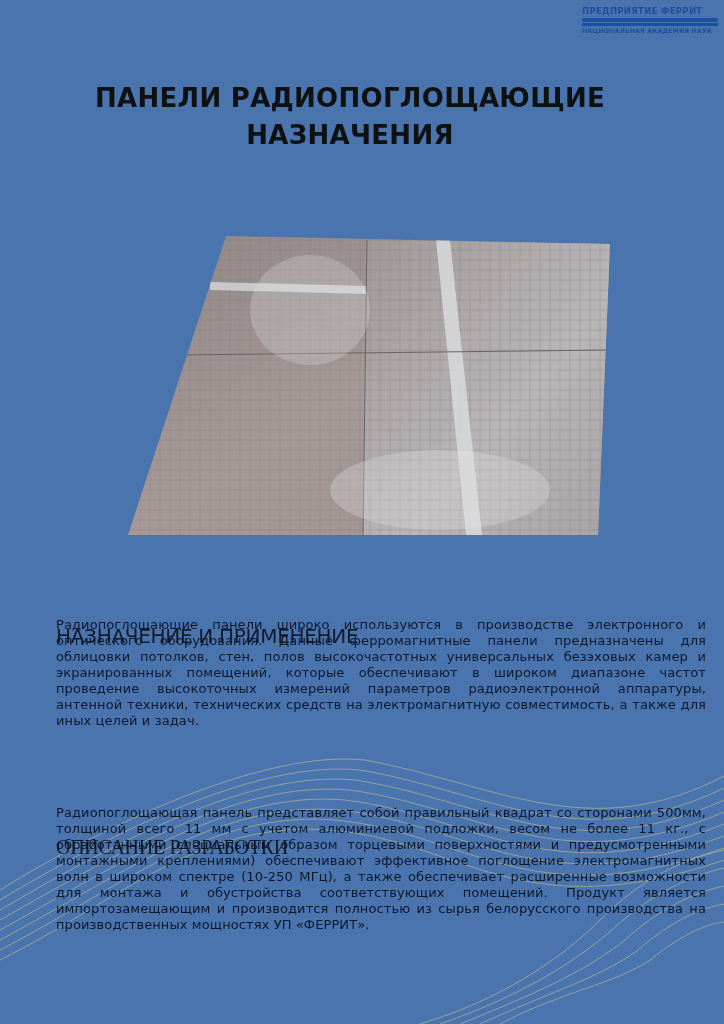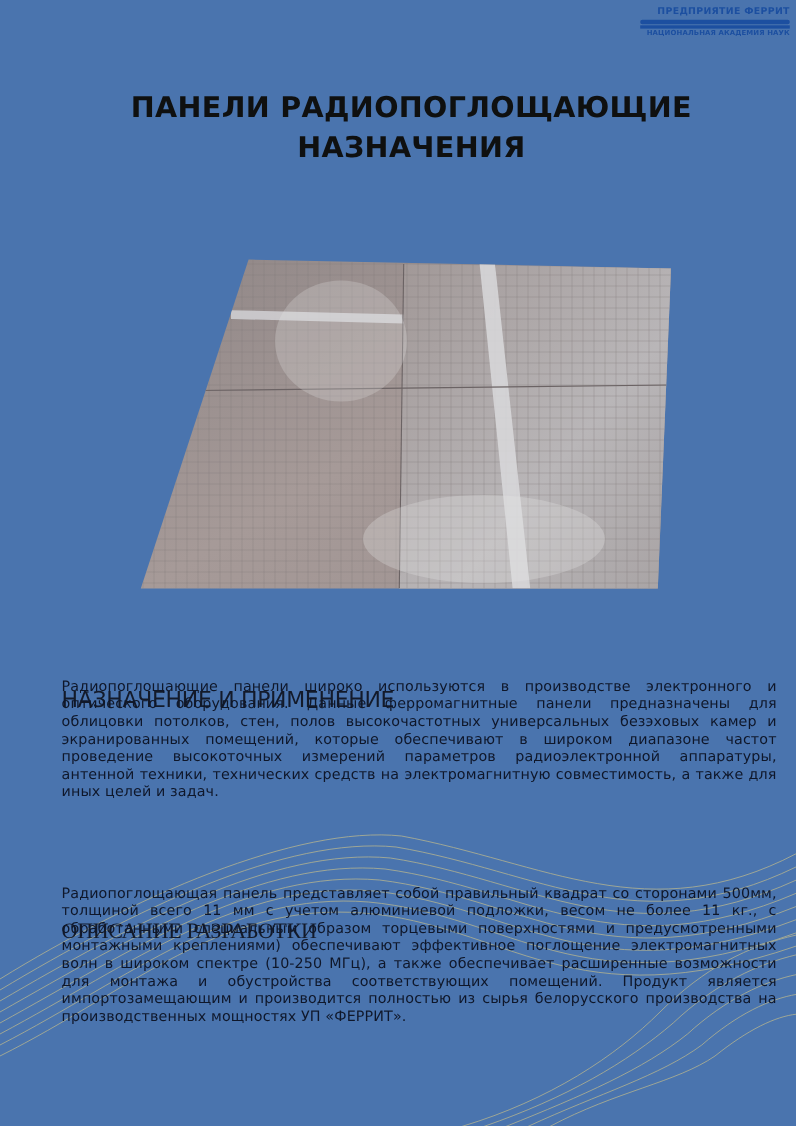--- a/index.html
+++ b/index.html
@@ -1,24 +1,24 @@
 <!DOCTYPE html>
 <html><head>
 <meta charset="utf-8">
 <style>
   html, body { margin:0; padding:0; }
   body { width:724px; height:1024px; background:#4a74ae; position:relative; overflow:hidden; font-family:"DejaVu Sans", sans-serif; }
   .waves { position:absolute; left:0; top:0; width:724px; height:1024px; pointer-events:none; }
-  .logo { position:absolute; left:582px; top:6px; width:136px; height:58px; color:#1c4fa0; text-align:right; }
+  .logo { position:absolute; left:582px; top:6px; width:136px; height:58px; color:#1c4fa0; text-align:left; }
   .logo .top { font-size:8.5px; font-weight:bold; letter-spacing:0.3px; white-space:nowrap; }
   .logo .bar { height:4px; background:#1c4fa0; margin:2px 0 1px; border-radius:2px; }
   .logo .word { font-family:"DejaVu Serif", serif; font-weight:bold; font-size:29px; line-height:30px; letter-spacing:1px; white-space:nowrap; }
   .logo .bar2 { height:3px; background:#1c4fa0; margin:1px 0 1px; }
   .logo .bottom { font-size:6.3px; font-weight:bold; white-space:nowrap; letter-spacing:0.1px; }
-  .title { position:absolute; left:72px; top:80px; width:604px; text-align:center; font-weight:bold; font-size:26px; line-height:37px; color:#0f1010; letter-spacing:0.3px; }
+  .title { position:absolute; left:48px; top:80px; width:604px; text-align:center; font-weight:bold; font-size:26px; line-height:37px; color:#0f1010; letter-spacing:0.3px; }
   .photo { position:absolute; left:120px; top:220px; width:490px; height:330px; }
   .h2 { position:absolute; left:56px; font-size:20px; color:#131a2a; letter-spacing:-0.3px;margin-top:48px; }
   .para { position:absolute; left:56px; width:650px; font-size:13px; line-height:16px; color:#0f172a; text-align:justify; text-align-last:left; letter-spacing:0.1px; }
 </style>
 </head>
 <body>
 
 <svg class="waves" viewBox="0 0 724 1024">
   <g fill="none" stroke="#c9c08a" stroke-width="0.8" opacity="0.75">
     <path d="M0 960 C120 900 200 820 330 830 C460 840 520 930 724 860"></path>

